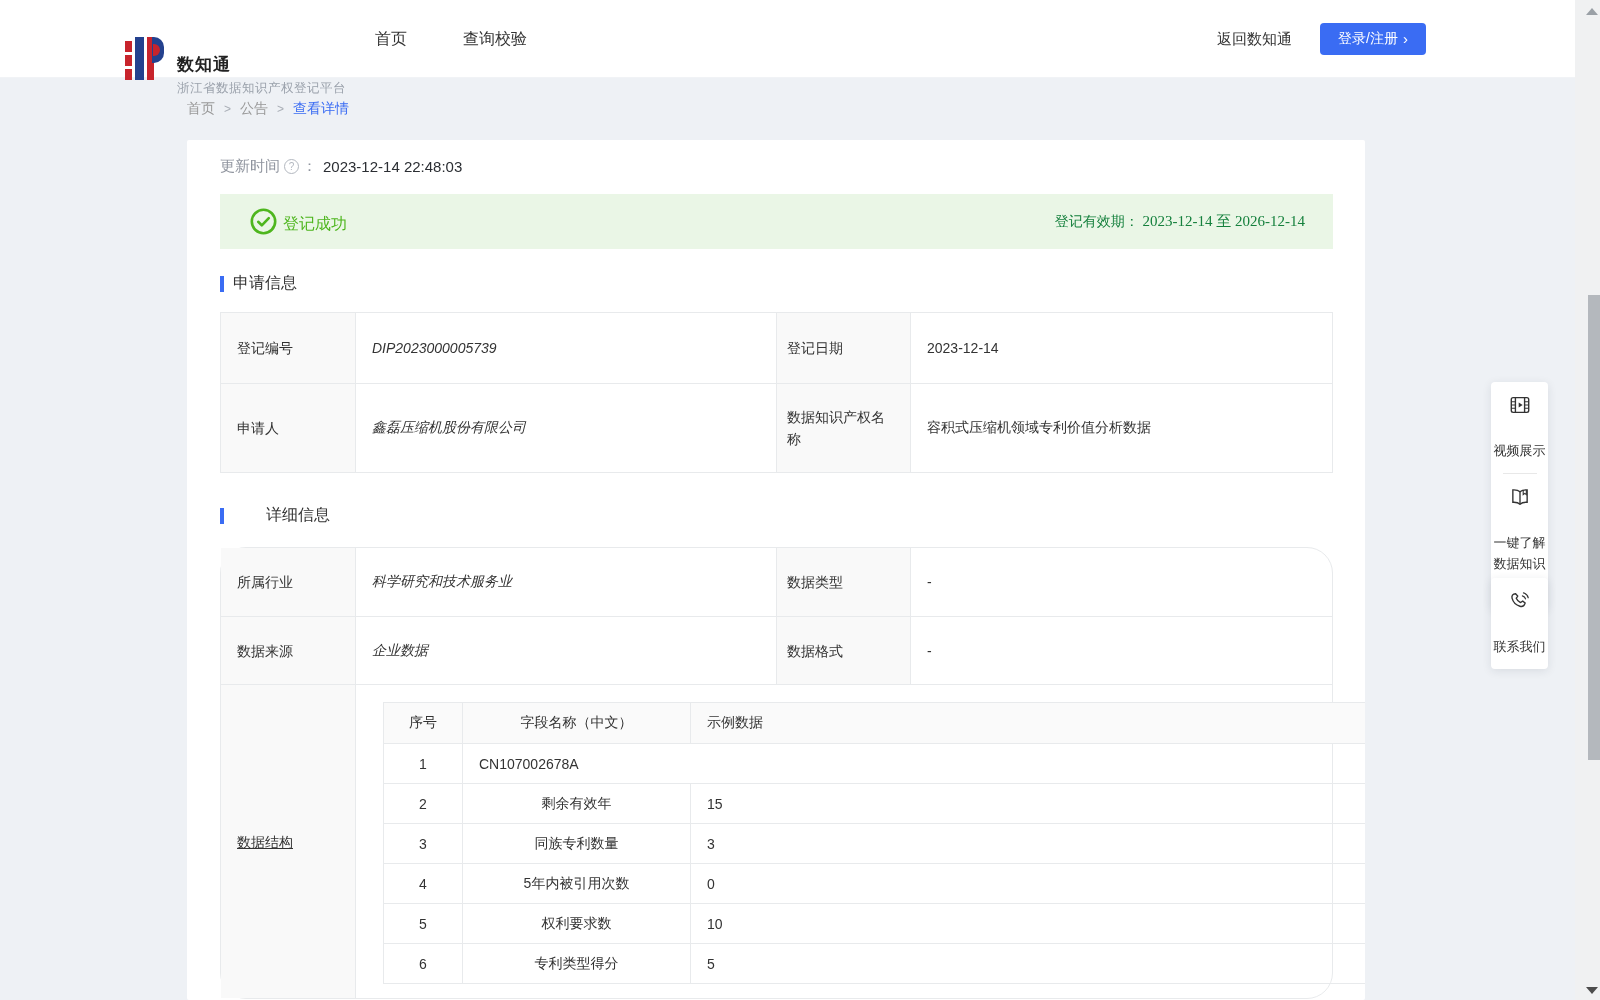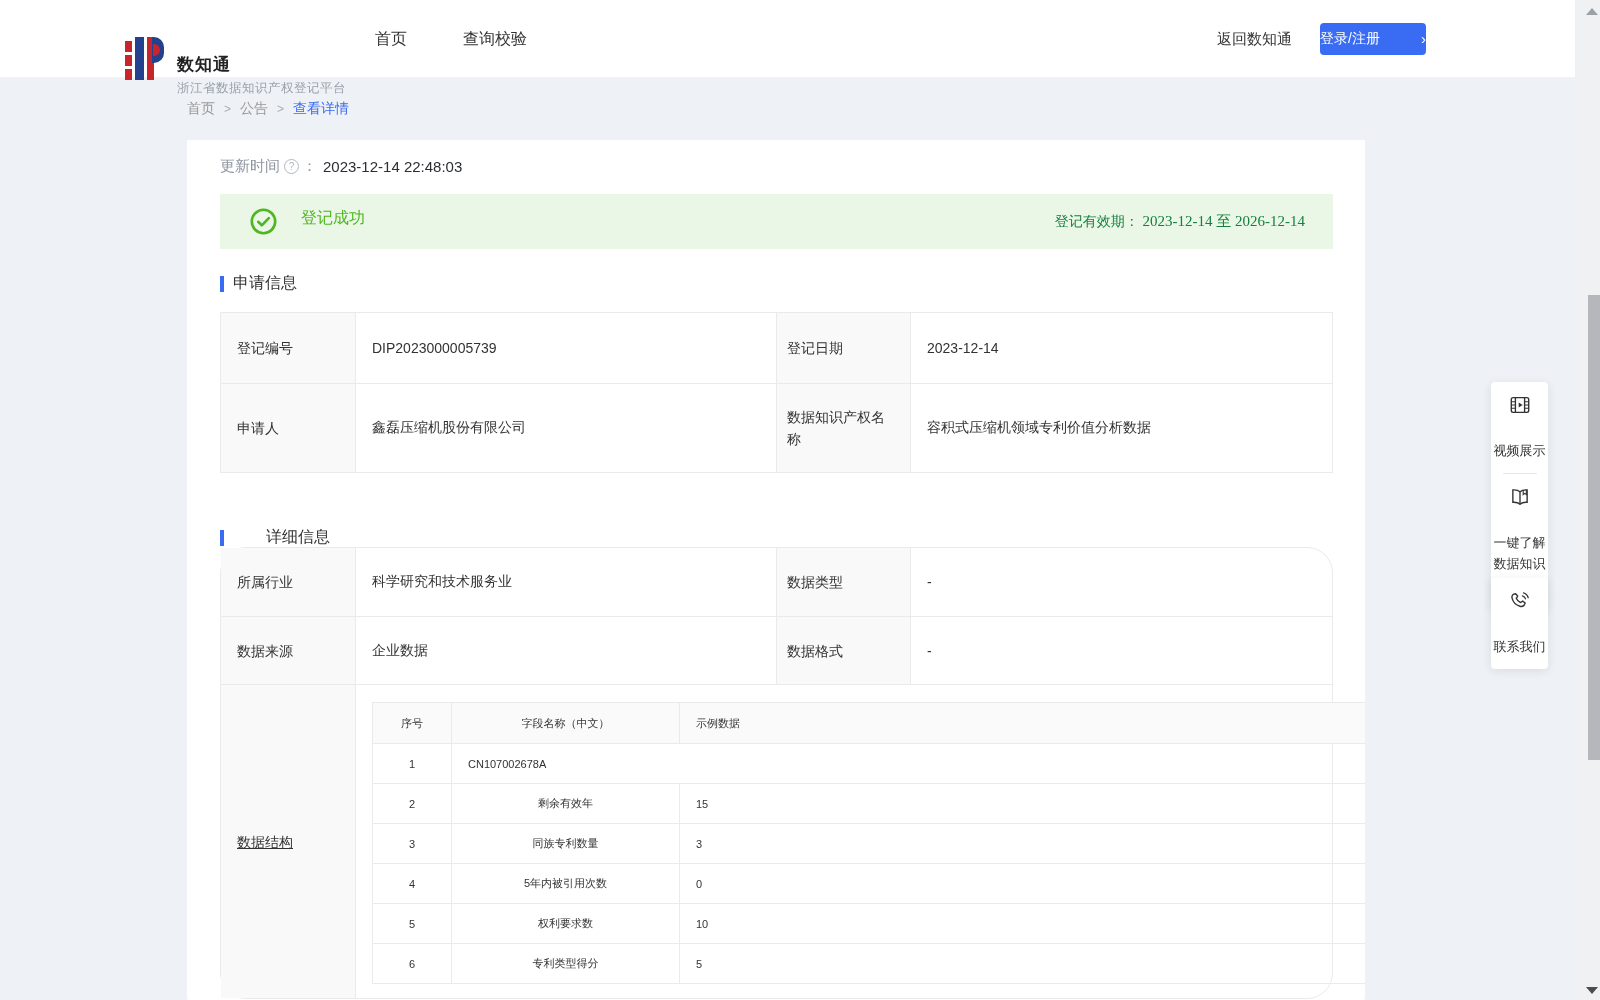--- a/index.html
+++ b/index.html
@@ -18,58 +18,58 @@
   .logo .pcol { position:relative; width:17px; height:43px; }
   .logo .pcol .pstem { position:absolute; left:0; top:0; width:7px; height:43px; background:#c8242c; }
   .logo .pcol .pbowl { position:absolute; left:5px; top:0; width:12px; height:26px; background:#24418e; border-radius:0 10px 10px 0; }
   .logo .pcol .pbowl::after { content:""; position:absolute; left:1px; top:7px; width:7px; height:12px; background:#c8242c; border-radius:0 6px 6px 0; }
   .brand-text { margin-left:10px; }
   .brand-name { font-size:17px; font-weight:bold; color:#222; letter-spacing:1px;margin-top:39px; }
   .brand-sub { font-size:12.5px; color:#9aa1ab; margin-top:4px; letter-spacing:.5px; }
   .nav { position:absolute; left:375px; top:0; height:78px; display:flex; align-items:center; gap:56px; }
   .nav-item { font-size:16px; color:#333; cursor:pointer; }
   .header-right-link { position:absolute; left:1217px; top:0; height:78px; display:flex; align-items:center; font-size:15px; color:#333; cursor:pointer; }
-  .login-btn { position:absolute; left:1320px; top:23px; width:106px; height:32px; background:#3a6cf3; color:#fff; border:none; border-radius:4px; font-size:14px; display:flex; align-items:center; justify-content:space-between; gap:5px; cursor:pointer; font-family:inherit; }
+  .login-btn { position:absolute; left:1320px; top:23px; width:106px; height:32px; background:#3a6cf3; color:#fff; border:none; border-radius:4px; font-size:14px; display:flex; align-items:center; justify-content:center; gap:5px; cursor:pointer; font-family:inherit; }
   .login-btn .chev { font-size:15px; line-height:1; margin-top:-1px; }
   
   .breadcrumb { position:absolute; left:187px; top:100px; display:flex; align-items:center; gap:9px; font-size:14px; }
   .bc-link { color:#999; cursor:pointer; }
   .bc-sep { color:#a9aeb6; font-size:12px; }
   .bc-current { color:#3a6cf3; cursor:pointer; }
   
   .card { position:absolute; left:187px; top:140px; width:1178px; height:860px; background:#fff; border-radius:2px; overflow:hidden; }
   .meta-row { position:absolute; left:33px; top:17px; display:flex; align-items:center; font-size:15px; }
   .meta-label { color:#8f949e; }
   .help-icon { width:15px; height:15px; border:1px solid #b3b8c0; border-radius:50%; color:#b3b8c0; font-size:10px; display:inline-flex; align-items:center; justify-content:center; margin:0 3px 0 4px; cursor:pointer; }
   .meta-colon { color:#8f949e; }
   .meta-value { color:#2b2e33; margin-left:6px; }
   .banner { position:absolute; left:33px; top:54px; width:1113px; height:55px; background:#eaf6e6; display:flex; align-items:center; padding:0 28px 0 30px; }
-  .banner-status { display:flex; align-items:flex-start; gap:24px; }
+  .banner-status { display:flex; align-items:flex-end; gap:6px; }
   .banner-status-text { color:#4eb61e; font-size:16px; }
   .banner-validity { margin-left:auto; font-size:14px; color:#15803d; }
   .banner-validity .val { font-family:"Liberation Serif","DejaVu Serif",serif; font-size:15px; }
   .section-title { position:absolute; left:33px; display:flex; align-items:center; gap:9px; }
   .accent-bar { width:4px; height:16px; background:#3a6cf3; }
   .section-title span { font-size:16px; color:#333; font-weight:500; }
-  .st1 { top:133px; } .st2 { top:387px;gap:42px; }
+  .st1 { top:133px; } .st2 { top:365px;gap:42px; }
   
   .info-table { position:absolute; left:33px; width:1113px; border:1px solid #e8eaec; }
   .t1 { top:172px; } .t2 { top:407px;border-radius:26px; }
   .irow { display:flex; }
   .irow + .irow { border-top:1px solid #e8eaec; }
   .cell { display:flex; align-items:center; padding:0 16px; font-size:14px; color:#333; }
   .cell + .cell { border-left:1px solid #e8eaec; }
   .lab { background:#f9f9f9; width:134px; flex:none; line-height:22px; }
-  .lab1 { width:134px; } .val1 { width:421px; } .lab2 { width:134px;padding-left:10px; } .val2 { flex:1; }
+  .lab1 { width:134px; } .val1 { width:421px;font-style:italic; } .lab2 { width:134px;padding-left:10px; } .val2 { flex:1; }
   .h70 { height:70px; } .h89 { height:89px; } .h68 { height:68px; }
   .struct-row { height:314px; }
   .struct-label { justify-content:flex-start;text-decoration:underline; }
   .struct-val { flex:1; padding:17px 16px; display:block; }
   
-  .dtable { position:relative; width:1050px; border:1px solid #e8eaec; font-size:11px; }
+  .dtable { position:relative; width:1050px; border:1px solid #e8eaec; font-size:14px;margin-left:11px; }
   .drow { display:flex; height:40px; }
   .drow + .drow { border-top:1px solid #e8eaec; }
   .dhead { background:#fafafa; }
   .dc { display:flex; align-items:center; }
   .dc + .dc { border-left:1px solid #e8eaec; }
   .dc-idx { width:78px; justify-content:center; flex:none; }
   .dc-name { width:228px; justify-content:center; flex:none; }
   .dc-sample { flex:1; padding-left:16px; }
   .dhead .dc-name { justify-content:center; }
   .inner-scrollbar { position:absolute; right:0; top:41px; bottom:0; width:13px; background:#f5f5f5; border-left:1px solid #ececec; cursor:pointer; }

